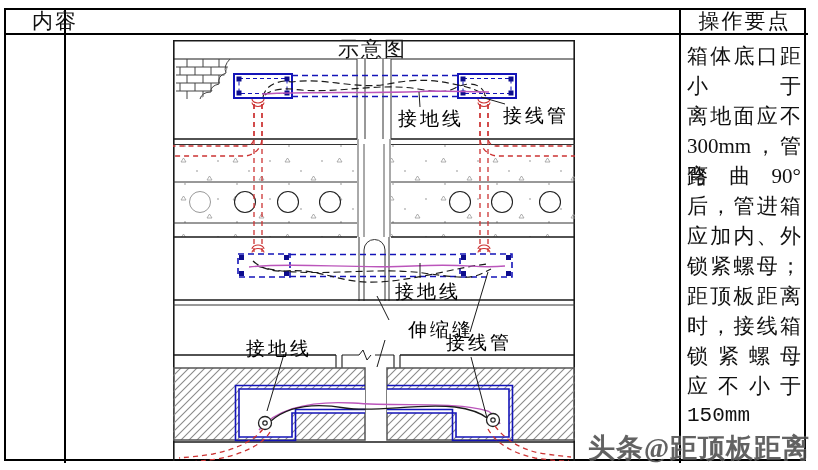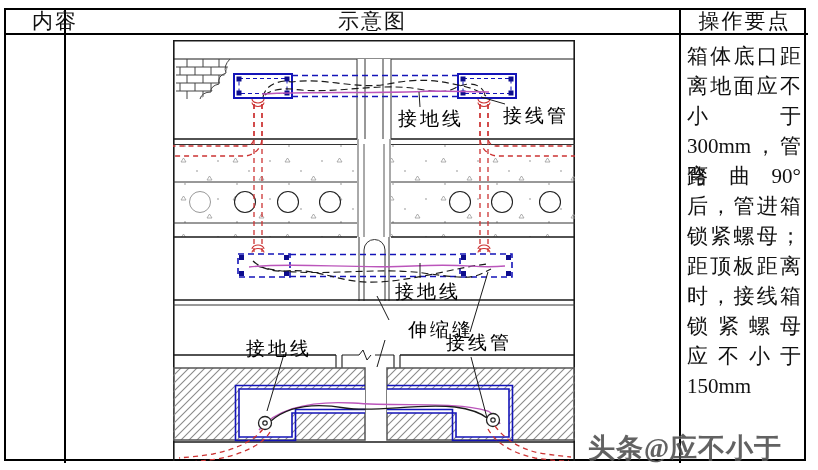--- a/index.html
+++ b/index.html
@@ -10,21 +10,21 @@
   
   .tbl-border{position:absolute;left:4px;top:8px;width:802px;height:453px;border:2px solid #000;box-sizing:border-box;background:#fff;}
   .vline{position:absolute;top:8px;height:455px;width:2px;background:#000;}
   .hline-header{position:absolute;left:4px;top:33px;width:804px;height:2px;background:#000;}
   .hcell{position:absolute;top:10px;height:22px;line-height:22px;text-align:center;font-size:21px;letter-spacing:2px;}
   
   .leftcol{position:absolute;left:22px;top:111px;width:44px;font-size:20px;line-height:26.4px;letter-spacing:1px;white-space:nowrap;}
   
   .rightcol{position:absolute;left:687px;top:41px;width:114px;font-size:21px;}
   .rightcol .rline{height:30px;line-height:30px;text-align:justify;text-align-last:justify;}
-  .rightcol .rline.last{text-align-last:left;}
+  .rightcol .rline.last{text-align-last:left;font-family:Liberation Mono, monospace;}
   
   #schematic{position:absolute;left:173px;top:40px;}
   .dlabel{position:absolute;font-size:19px;letter-spacing:3px;white-space:nowrap;color:#000000;}
   
   .watermark{
     position:absolute;left:588px;top:430px;font-size:27px;font-weight:bold;
     color:#4d4d4d;letter-spacing:1px;opacity:.88;white-space:nowrap;z-index:9;
     text-shadow:0 0 1px #e8e8e8;
   }
 </style>
@@ -32,31 +32,32 @@
 <body>
 
 <div id="root">
 
   <div class="tbl-border"></div>
   <div class="vline" style="left:64px;"></div>
   <div class="vline" style="left:679px;"></div>
   <div class="hline-header"></div>
 
   <div class="hcell" style="left:4px;width:58px;margin-left:22px;">内容</div>
-  <div class="hcell" style="left:66px;width:613px;">示意图</div>
+  <div class="hcell" style="left:66px;width:613px;margin-top:28px;">示意图</div>
   <div class="hcell" style="left:681px;width:127px;">操作要点</div>
 
 
   <div class="rightcol">
     <div class="rline">箱体底口距</div>
+    <div class="rline">小于</div>
     <div class="rline">离地面应不</div>
-    <div class="rline">小于</div>
     <div class="rline">300mm，管路</div>
     <div class="rline">弯曲90°</div>
     <div class="rline">后，管进箱</div>
+    <div class="rline">应加内、外</div>
     <div class="rline">锁紧螺母；</div>
     <div class="rline">距顶板距离</div>
     <div class="rline">时，接线箱</div>
     <div class="rline">锁紧螺母</div>
     <div class="rline">应不小于</div>
     <div class="rline last">150mm</div>
   </div>
 
   <svg id="schematic" width="402" height="421" viewBox="0 0 402 421">
     <defs>
@@ -222,15 +223,15 @@
     </g>
   </svg>
 
   <div class="dlabel" style="left:398px;top:106px;">接地线</div>
   <div class="dlabel" style="left:503px;top:103px;">接线管</div>
   <div class="dlabel" style="left:395px;top:279px;">接地线</div>
   <div class="dlabel" style="left:408px;top:317px;">伸缩缝</div>
   <div class="dlabel" style="left:246px;top:336px;">接地线</div>
   <div class="dlabel" style="left:446px;top:330px;">接线管</div>
 
-  <div class="watermark">头条@应不小于</div>
+  <div class="watermark">头条@距顶板距离</div>
 
 </div>
 
 </body></html>

